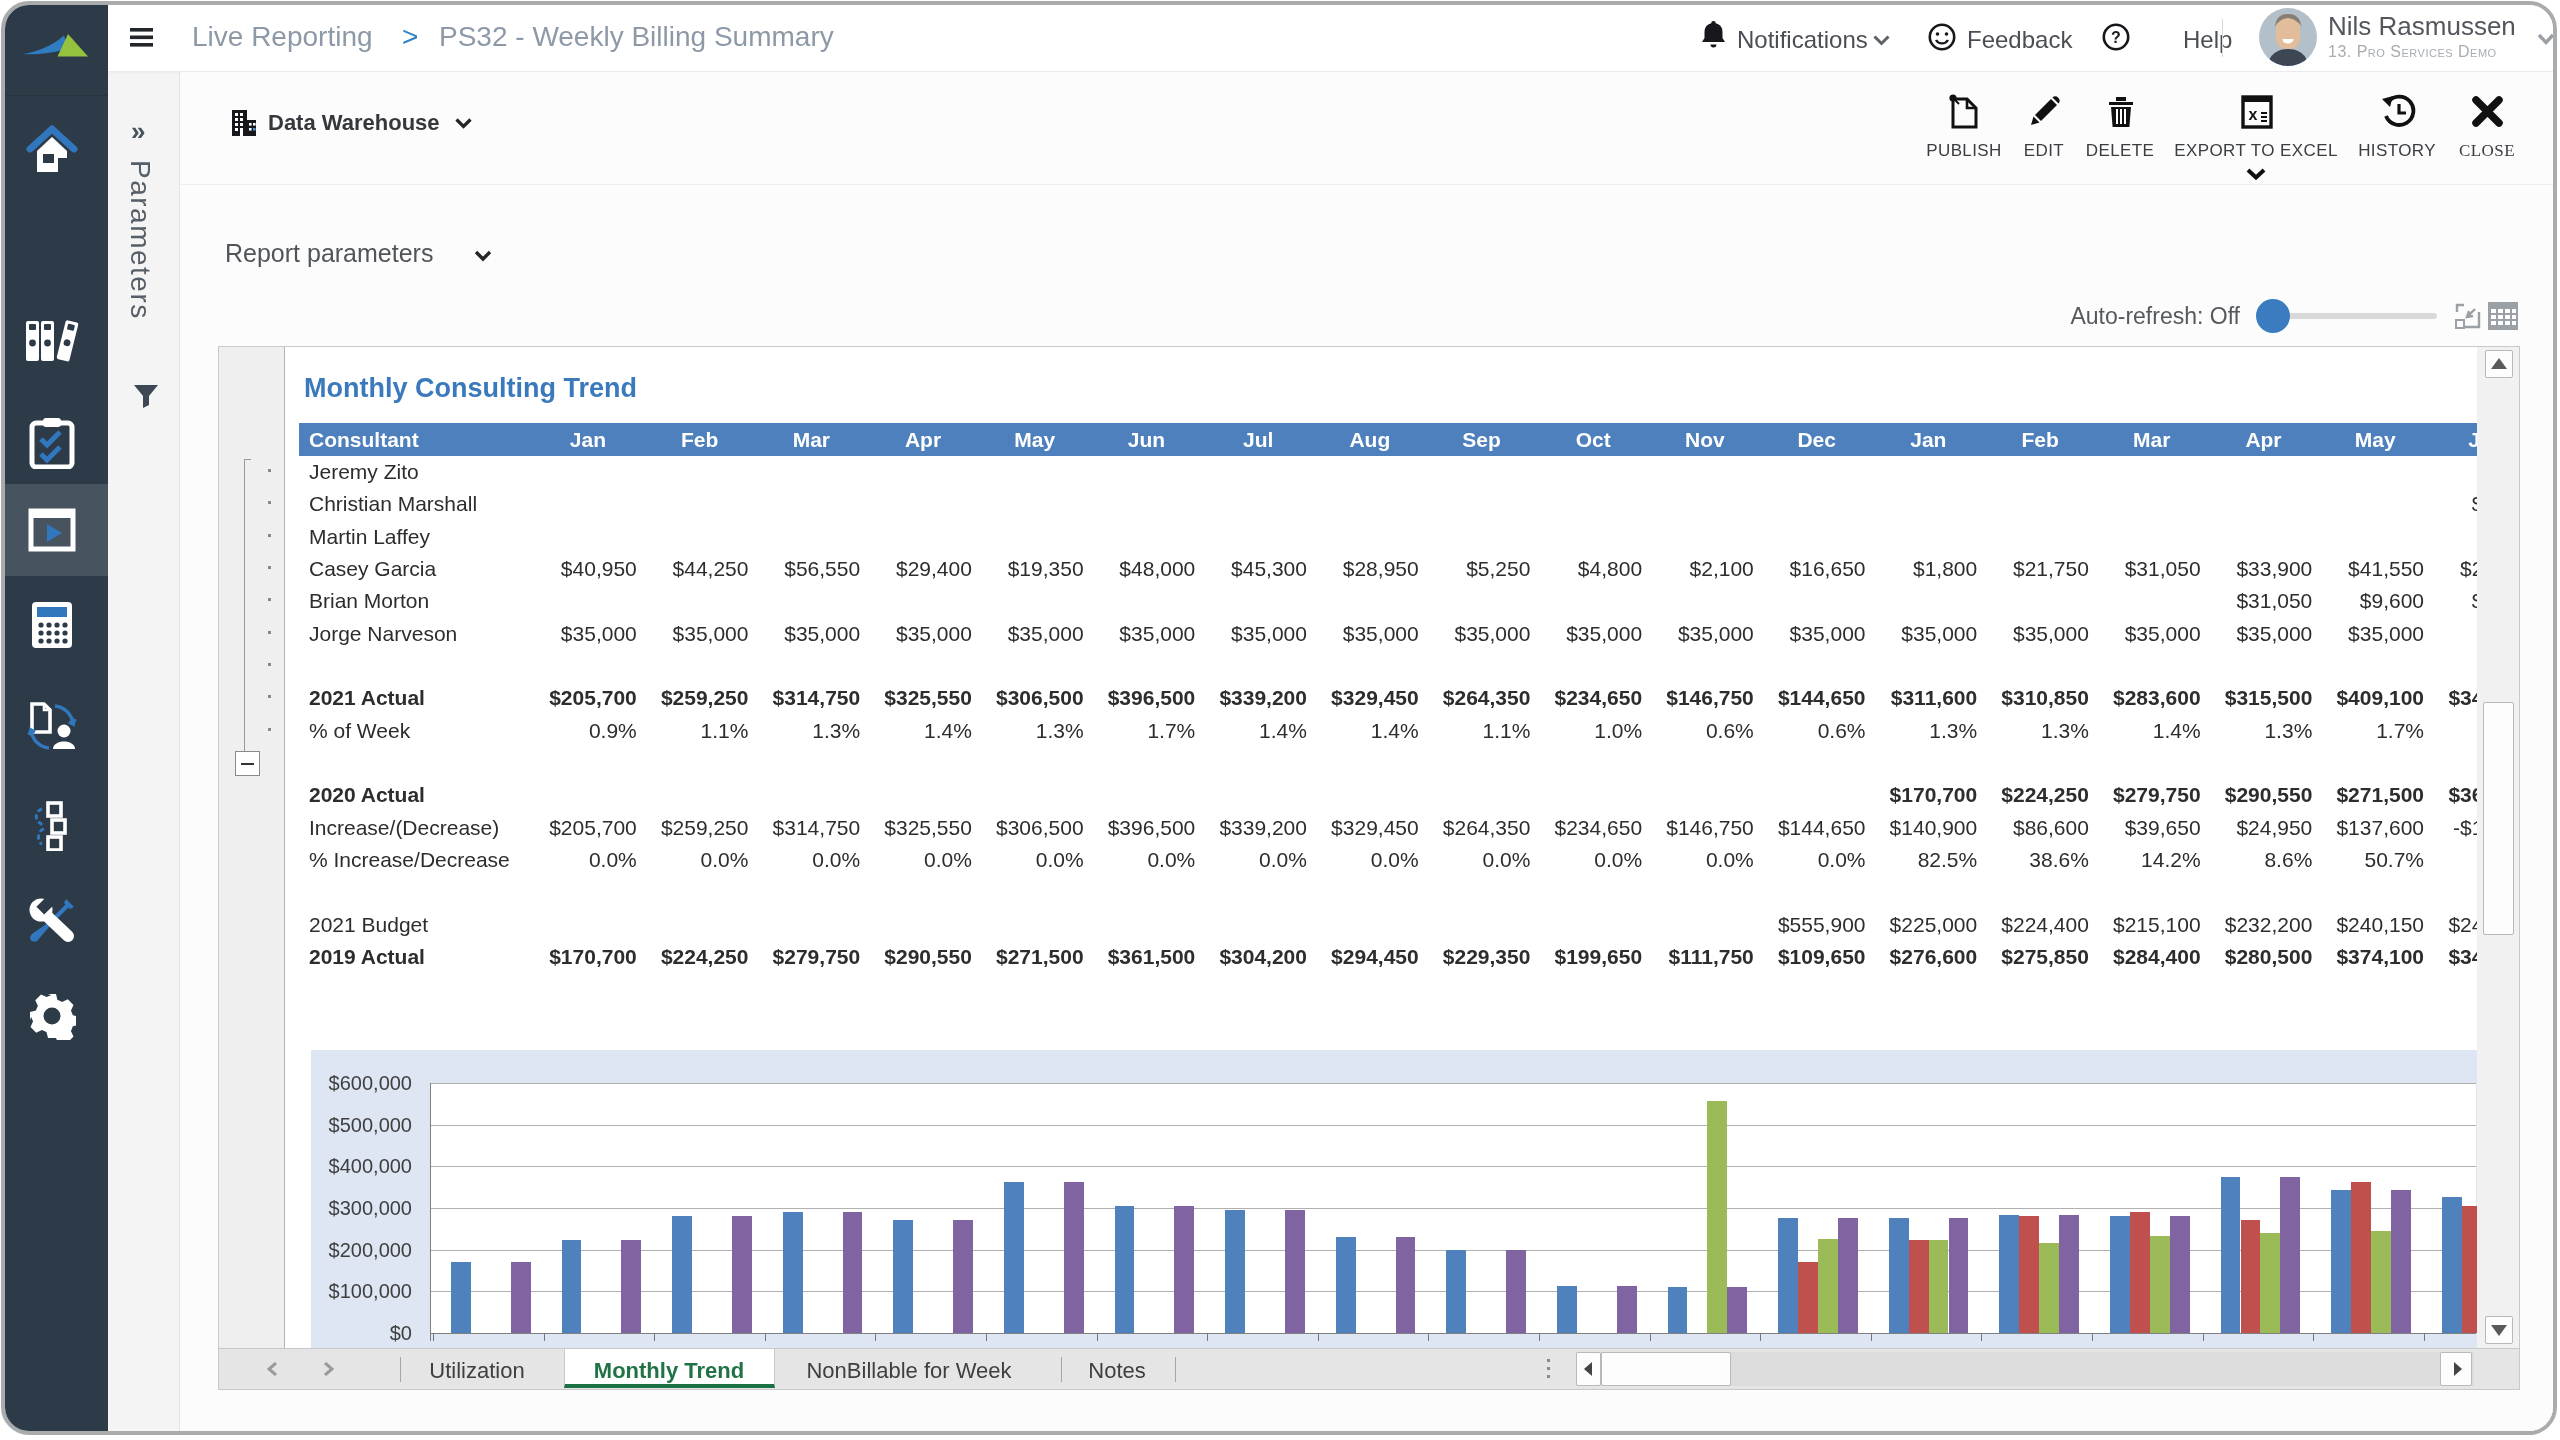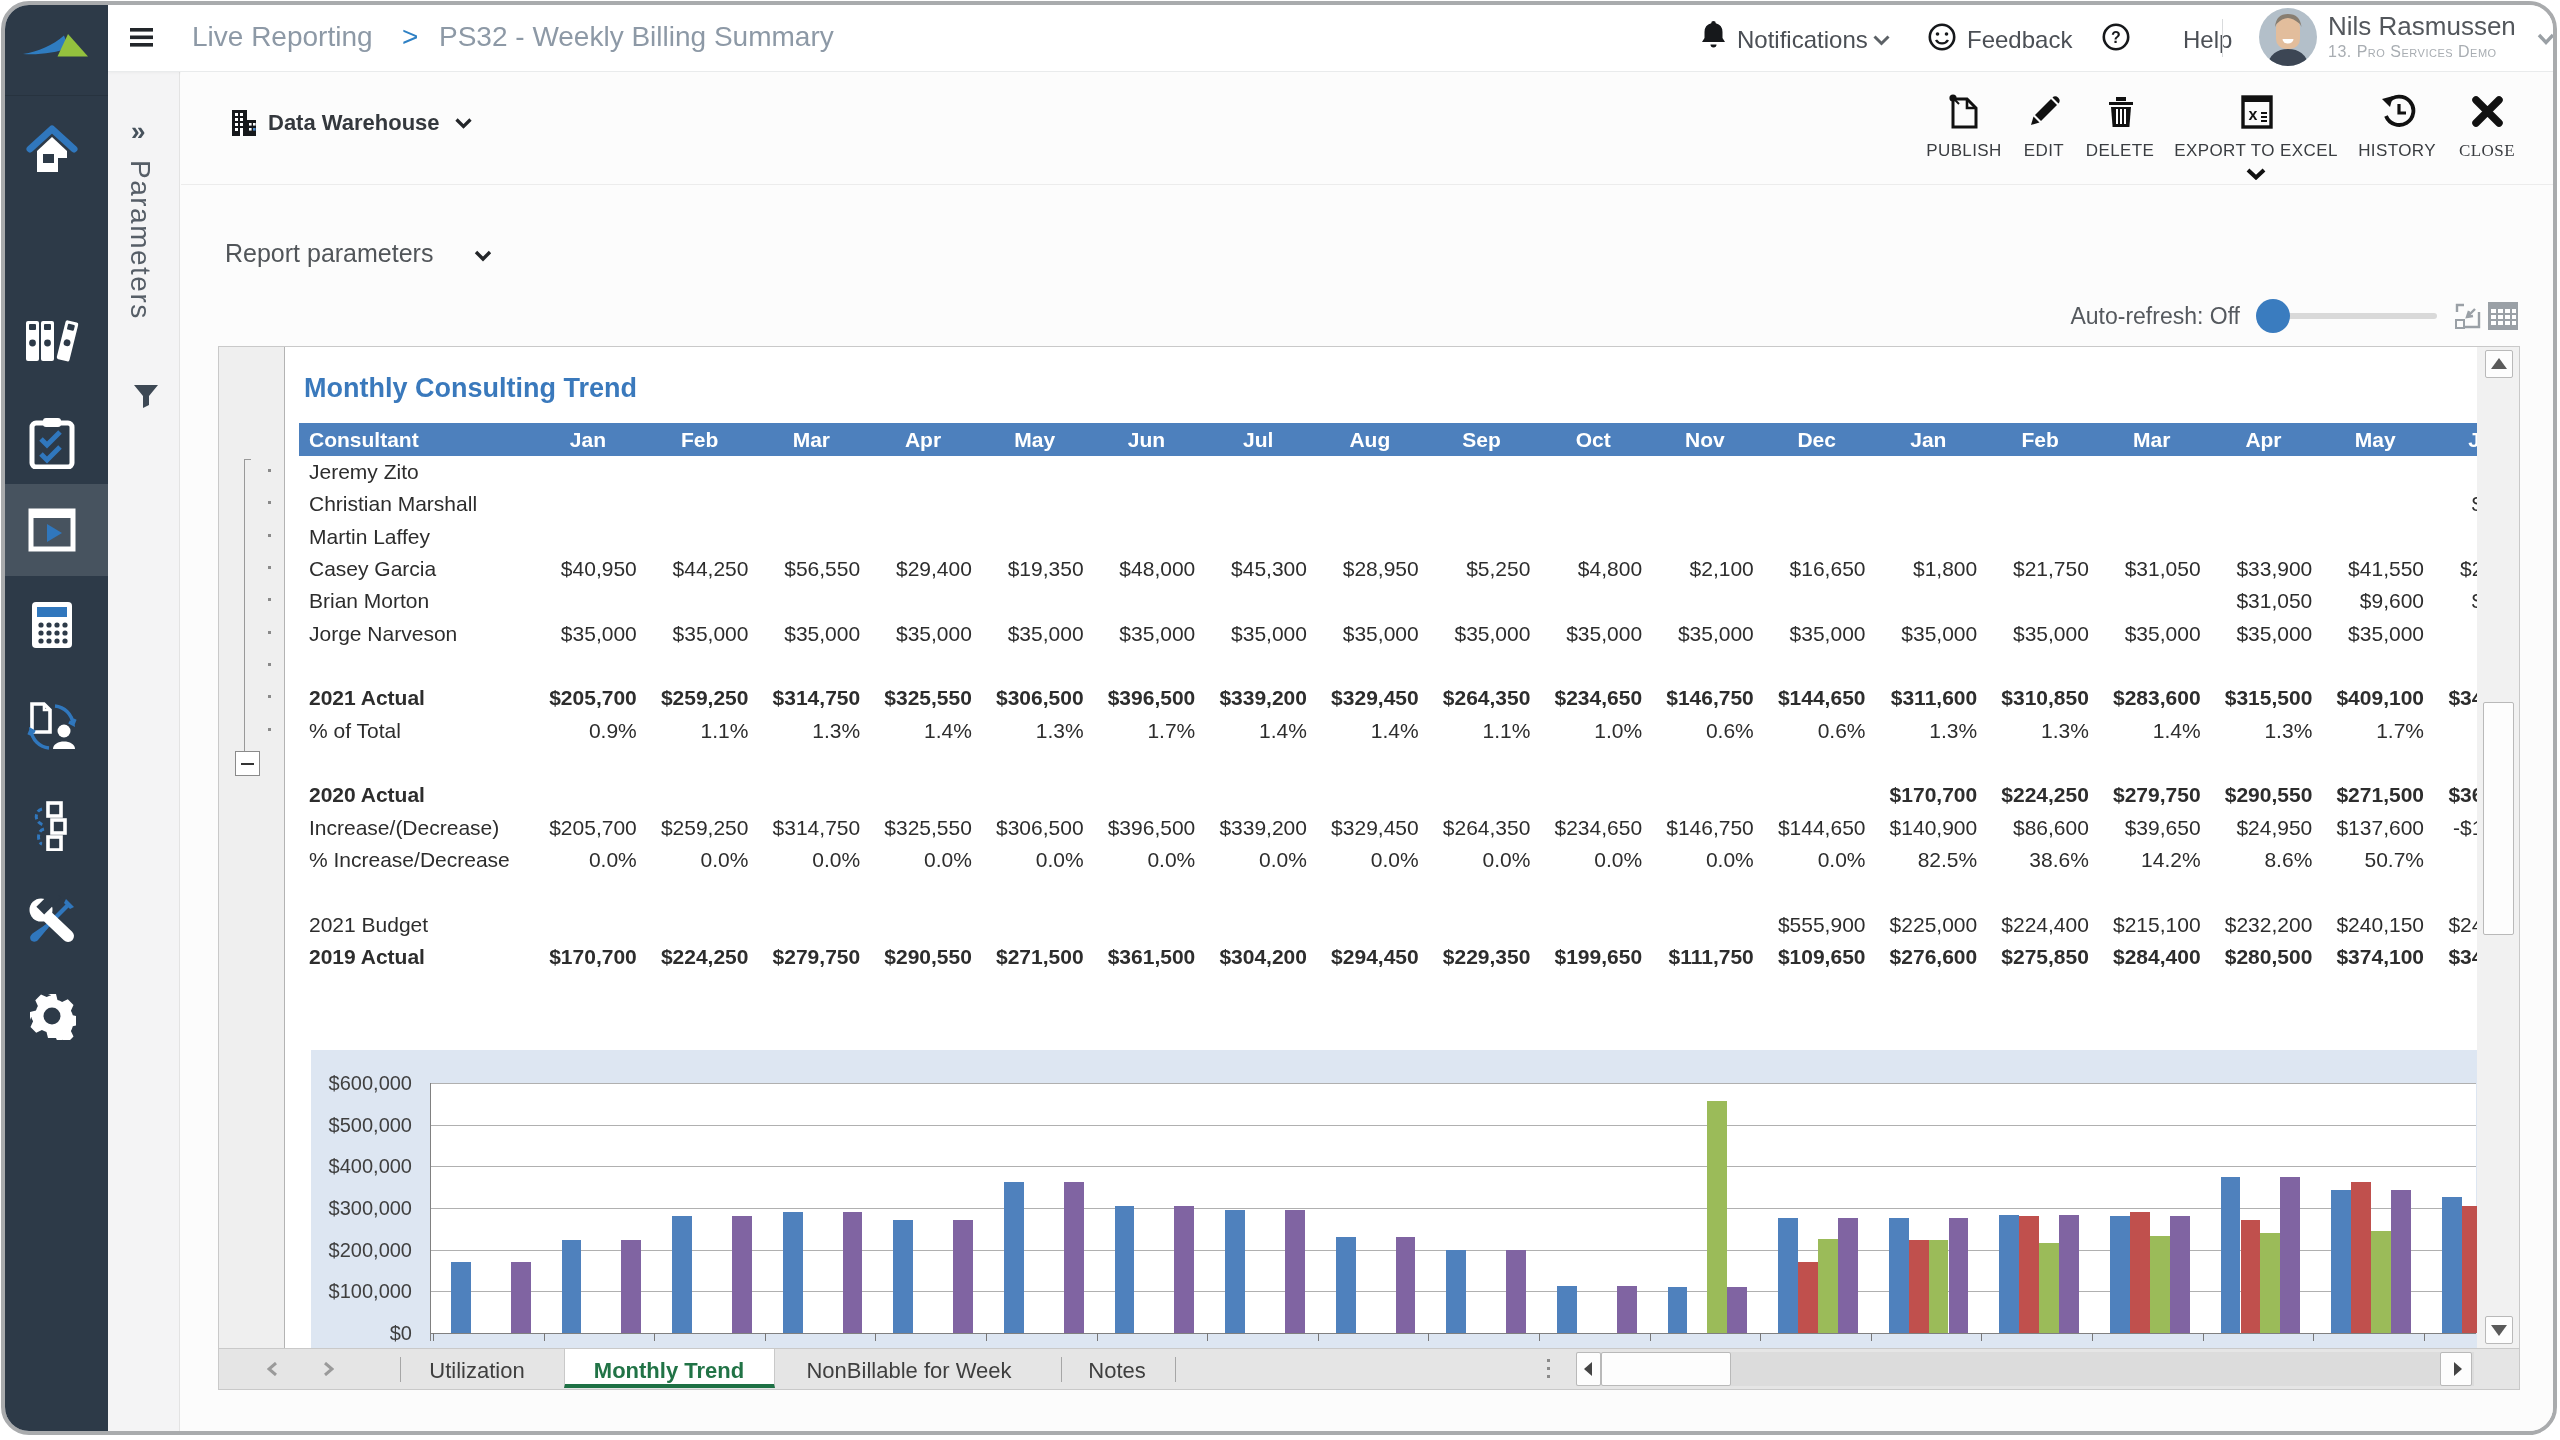--- a/index.html
+++ b/index.html
@@ -518,21 +518,21 @@
 <td class="num">$146,750</td>
 <td class="num">$144,650</td>
 <td class="num">$311,600</td>
 <td class="num">$310,850</td>
 <td class="num">$283,600</td>
 <td class="num">$315,500</td>
 <td class="num">$409,100</td>
 <td class="num">$345,900</td>
 </tr>
 <tr style="height:32.33px">
-<td class="name">% of Total</td>
+<td class="name">% of Week</td>
 <td class="num">0.9%</td>
 <td class="num">1.1%</td>
 <td class="num">1.3%</td>
 <td class="num">1.4%</td>
 <td class="num">1.3%</td>
 <td class="num">1.7%</td>
 <td class="num">1.4%</td>
 <td class="num">1.4%</td>
 <td class="num">1.1%</td>
 <td class="num">1.0%</td>

